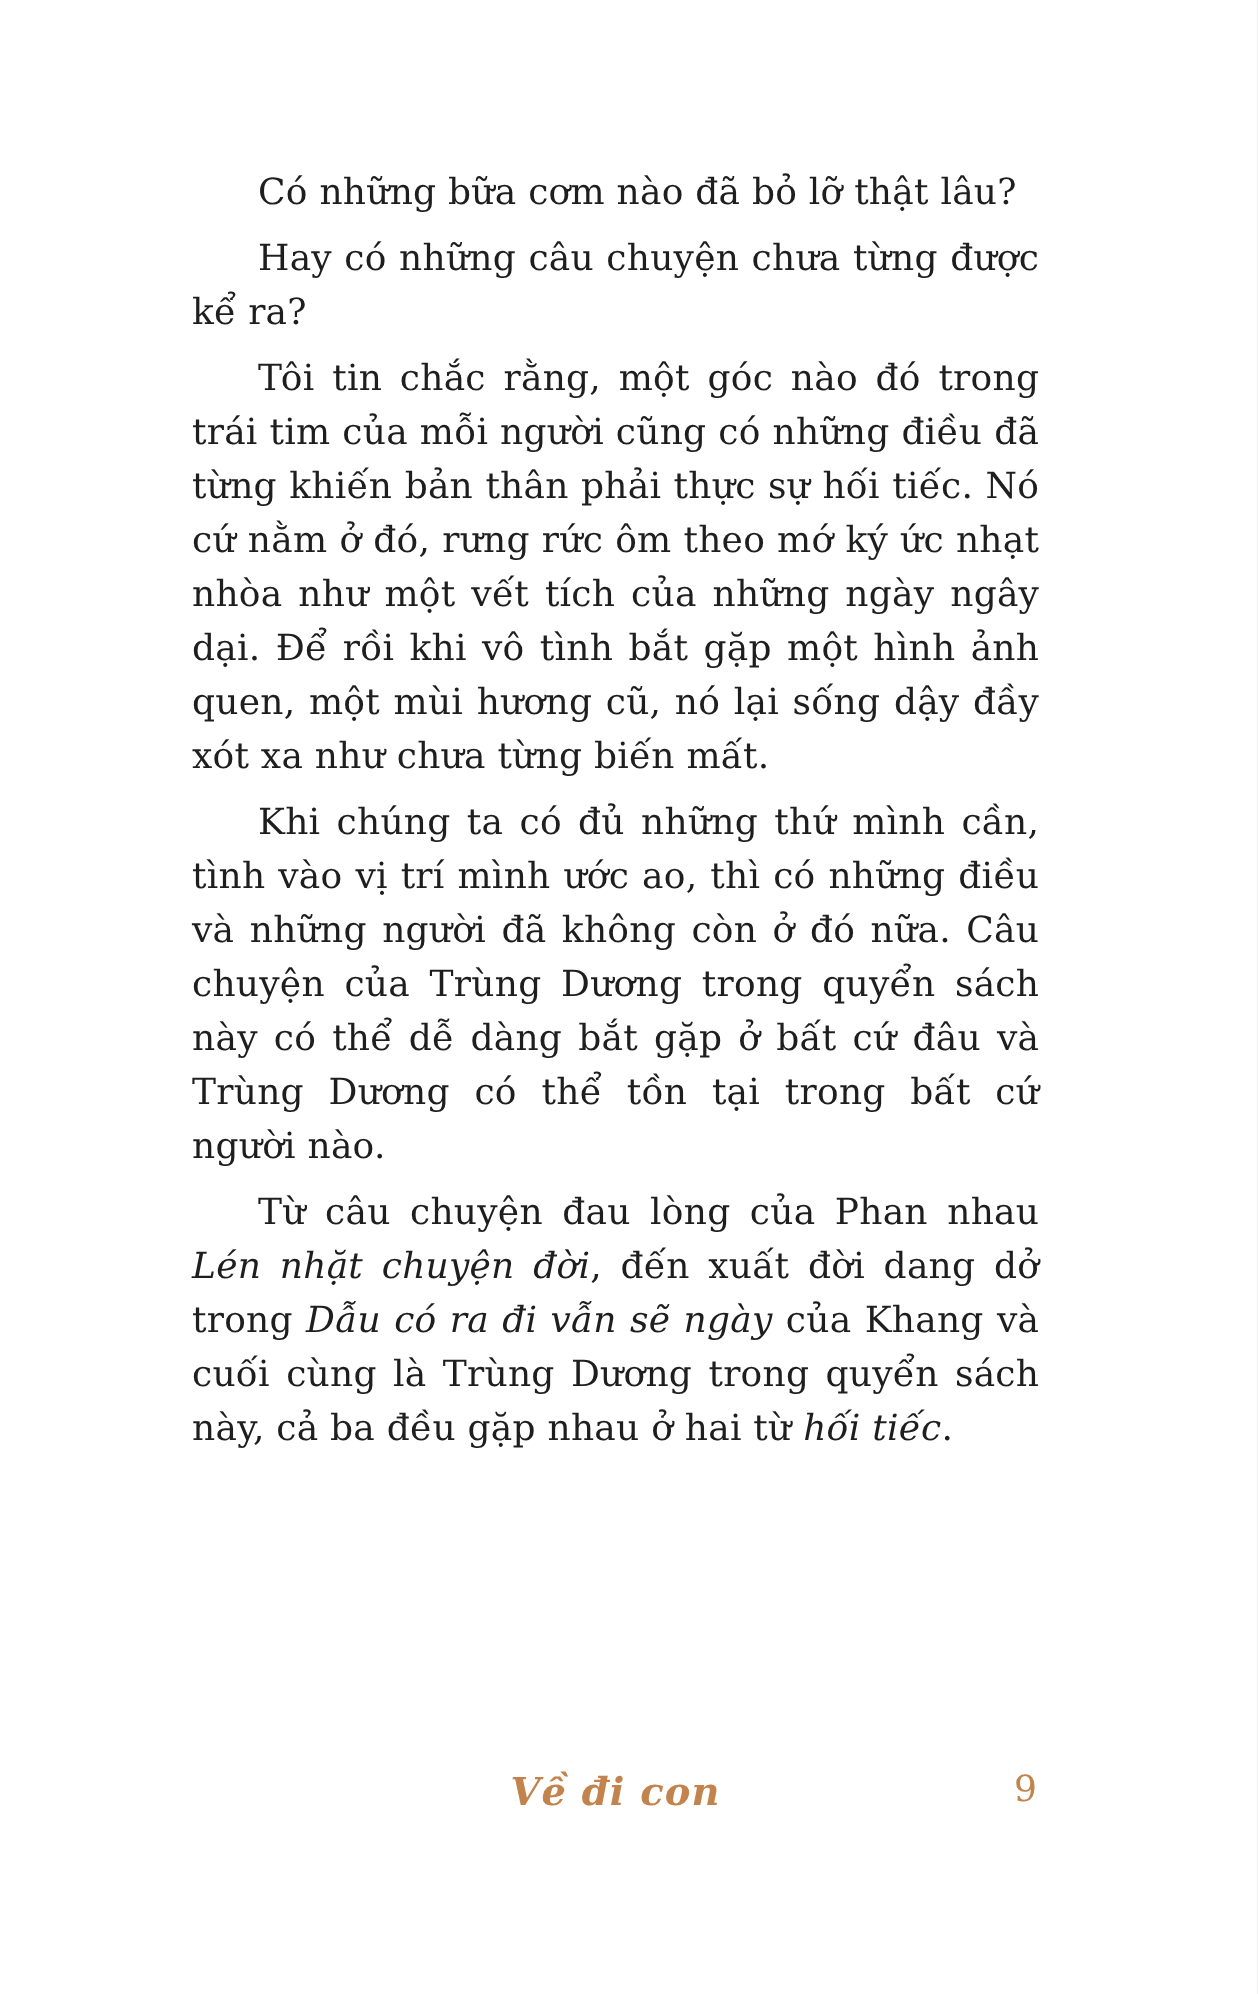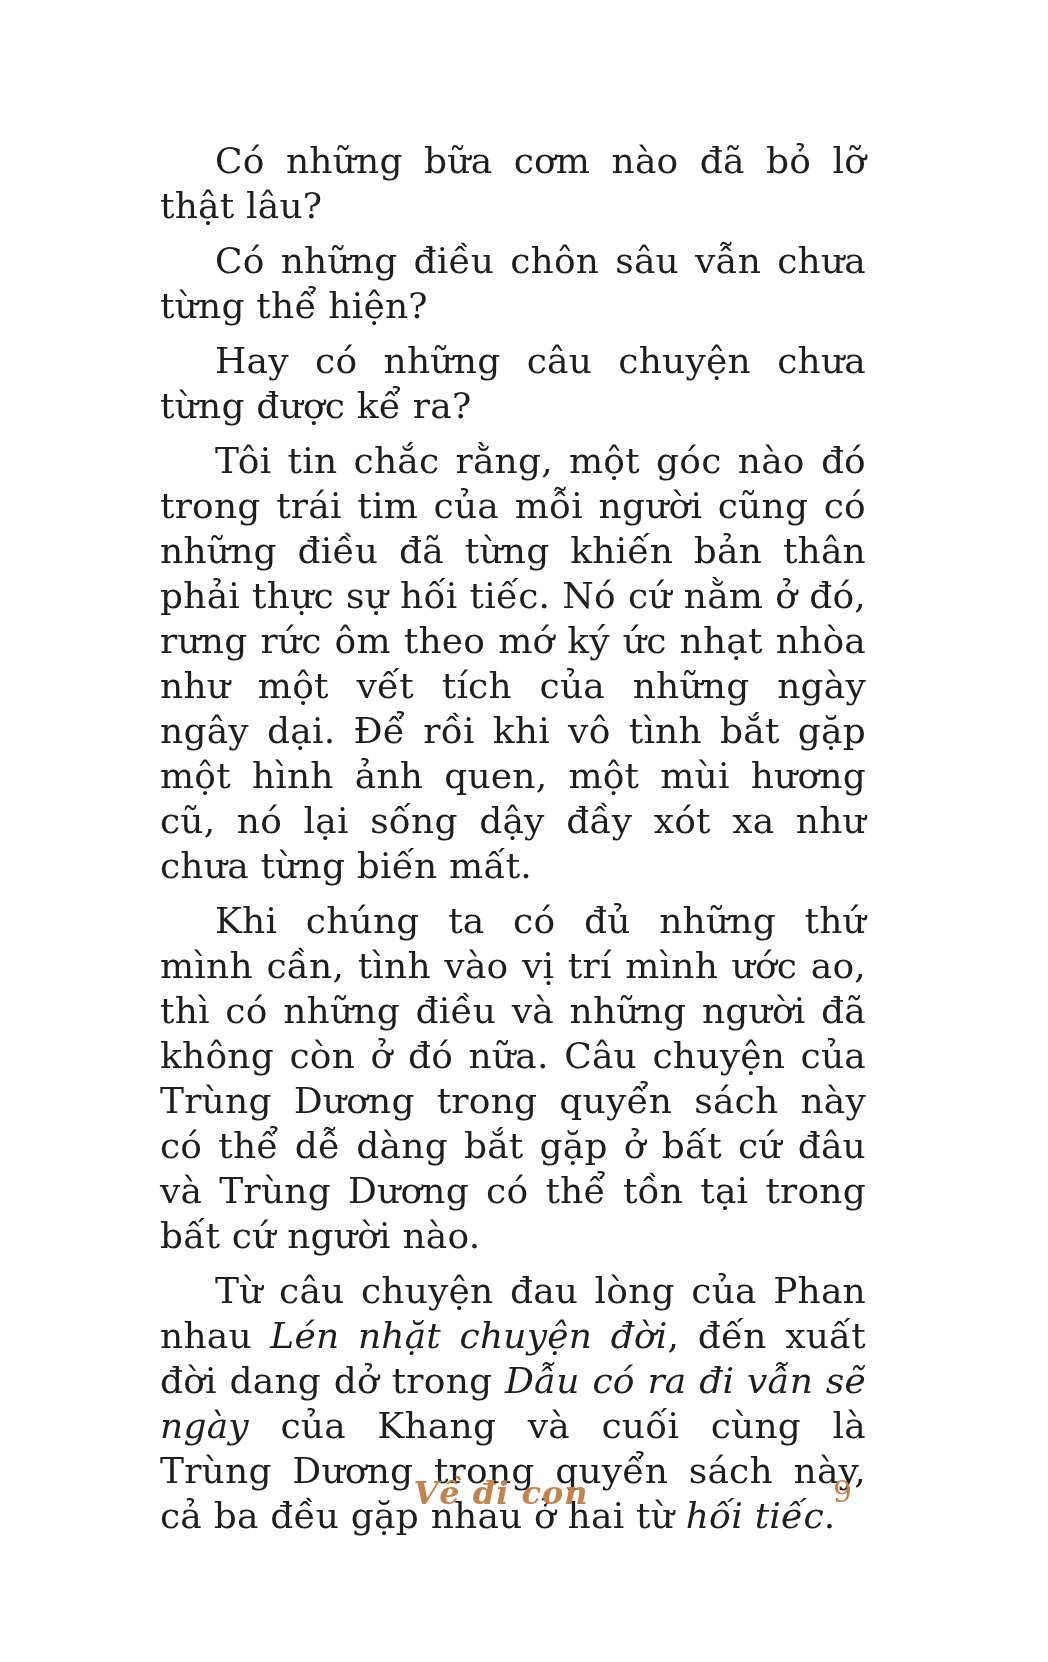--- a/index.html
+++ b/index.html
@@ -14,30 +14,30 @@
     overflow: hidden;
   }
   .text-block {
     position: absolute;
     left: 160px;
     top: 138px;
     width: 706px;
   }
   .para {
     margin: 0 0 10px 0;
-    font-size: 36px;
+    font-size: 30px;
     line-height: 45px;
     text-align: justify;
     text-indent: 55px;
     letter-spacing: 0.2px;
   }
   .para .it { font-style: italic; }
   .footer {
     position: absolute;
-    left: 148px;
+    left: 160px;
     top: 1468px;
     width: 706px;
     height: 52px;
   }
   .footer-title {
     position: absolute;
     left: 0;
     right: 0;
     top: 6px;
     text-align: center;
@@ -54,21 +54,20 @@
     font-size: 30px;
     color: var(--accent, #c3834c);
   }
 </style>
 </head>
 <body>
 
 <div class="page" style="--page-bg: #ffffff; --text-color: #1e1e1e; --accent: #c3834c;">
   <div class="text-block">
       <p class="para"><span>Có những bữa cơm nào đã bỏ lỡ thật lâu?</span></p>
-      <p class="para"><span>Có những điều chôn sâu vẫn chưa từng thể hiện?</span></p>
       <p class="para"><span>Hay có những câu chuyện chưa từng được kể ra?</span></p>
       <p class="para"><span>Tôi tin chắc rằng, một góc nào đó trong trái tim của mỗi người cũng có những điều đã từng khiến bản thân phải thực sự hối tiếc. Nó cứ nằm ở đó, rưng rức ôm theo mớ ký ức nhạt nhòa như một vết tích của những ngày ngây dại. Để rồi khi vô tình bắt gặp một hình ảnh quen, một mùi hương cũ, nó lại sống dậy đầy xót xa như chưa từng biến mất.</span></p>
       <p class="para"><span>Khi chúng ta có đủ những thứ mình cần, tình vào vị trí mình ước ao, thì có những điều và những người đã không còn ở đó nữa. Câu chuyện của Trùng Dương trong quyển sách này có thể dễ dàng bắt gặp ở bất cứ đâu và Trùng Dương có thể tồn tại trong bất cứ người nào.</span></p>
       <p class="para"><span>Từ câu chuyện đau lòng của Phan nhau </span><span class="it">Lén nhặt chuyện đời</span><span>, đến xuất đời dang dở trong </span><span class="it">Dẫu có ra đi vẫn sẽ ngày</span><span> của Khang và cuối cùng là Trùng Dương trong quyển sách này, cả ba đều gặp nhau ở hai từ </span><span class="it">hối tiếc</span><span>.</span></p>
     </div>
   <div class="footer">
     <div class="footer-title">Về đi con</div>
     <div class="footer-page-number">9</div>
   </div>
 </div>

